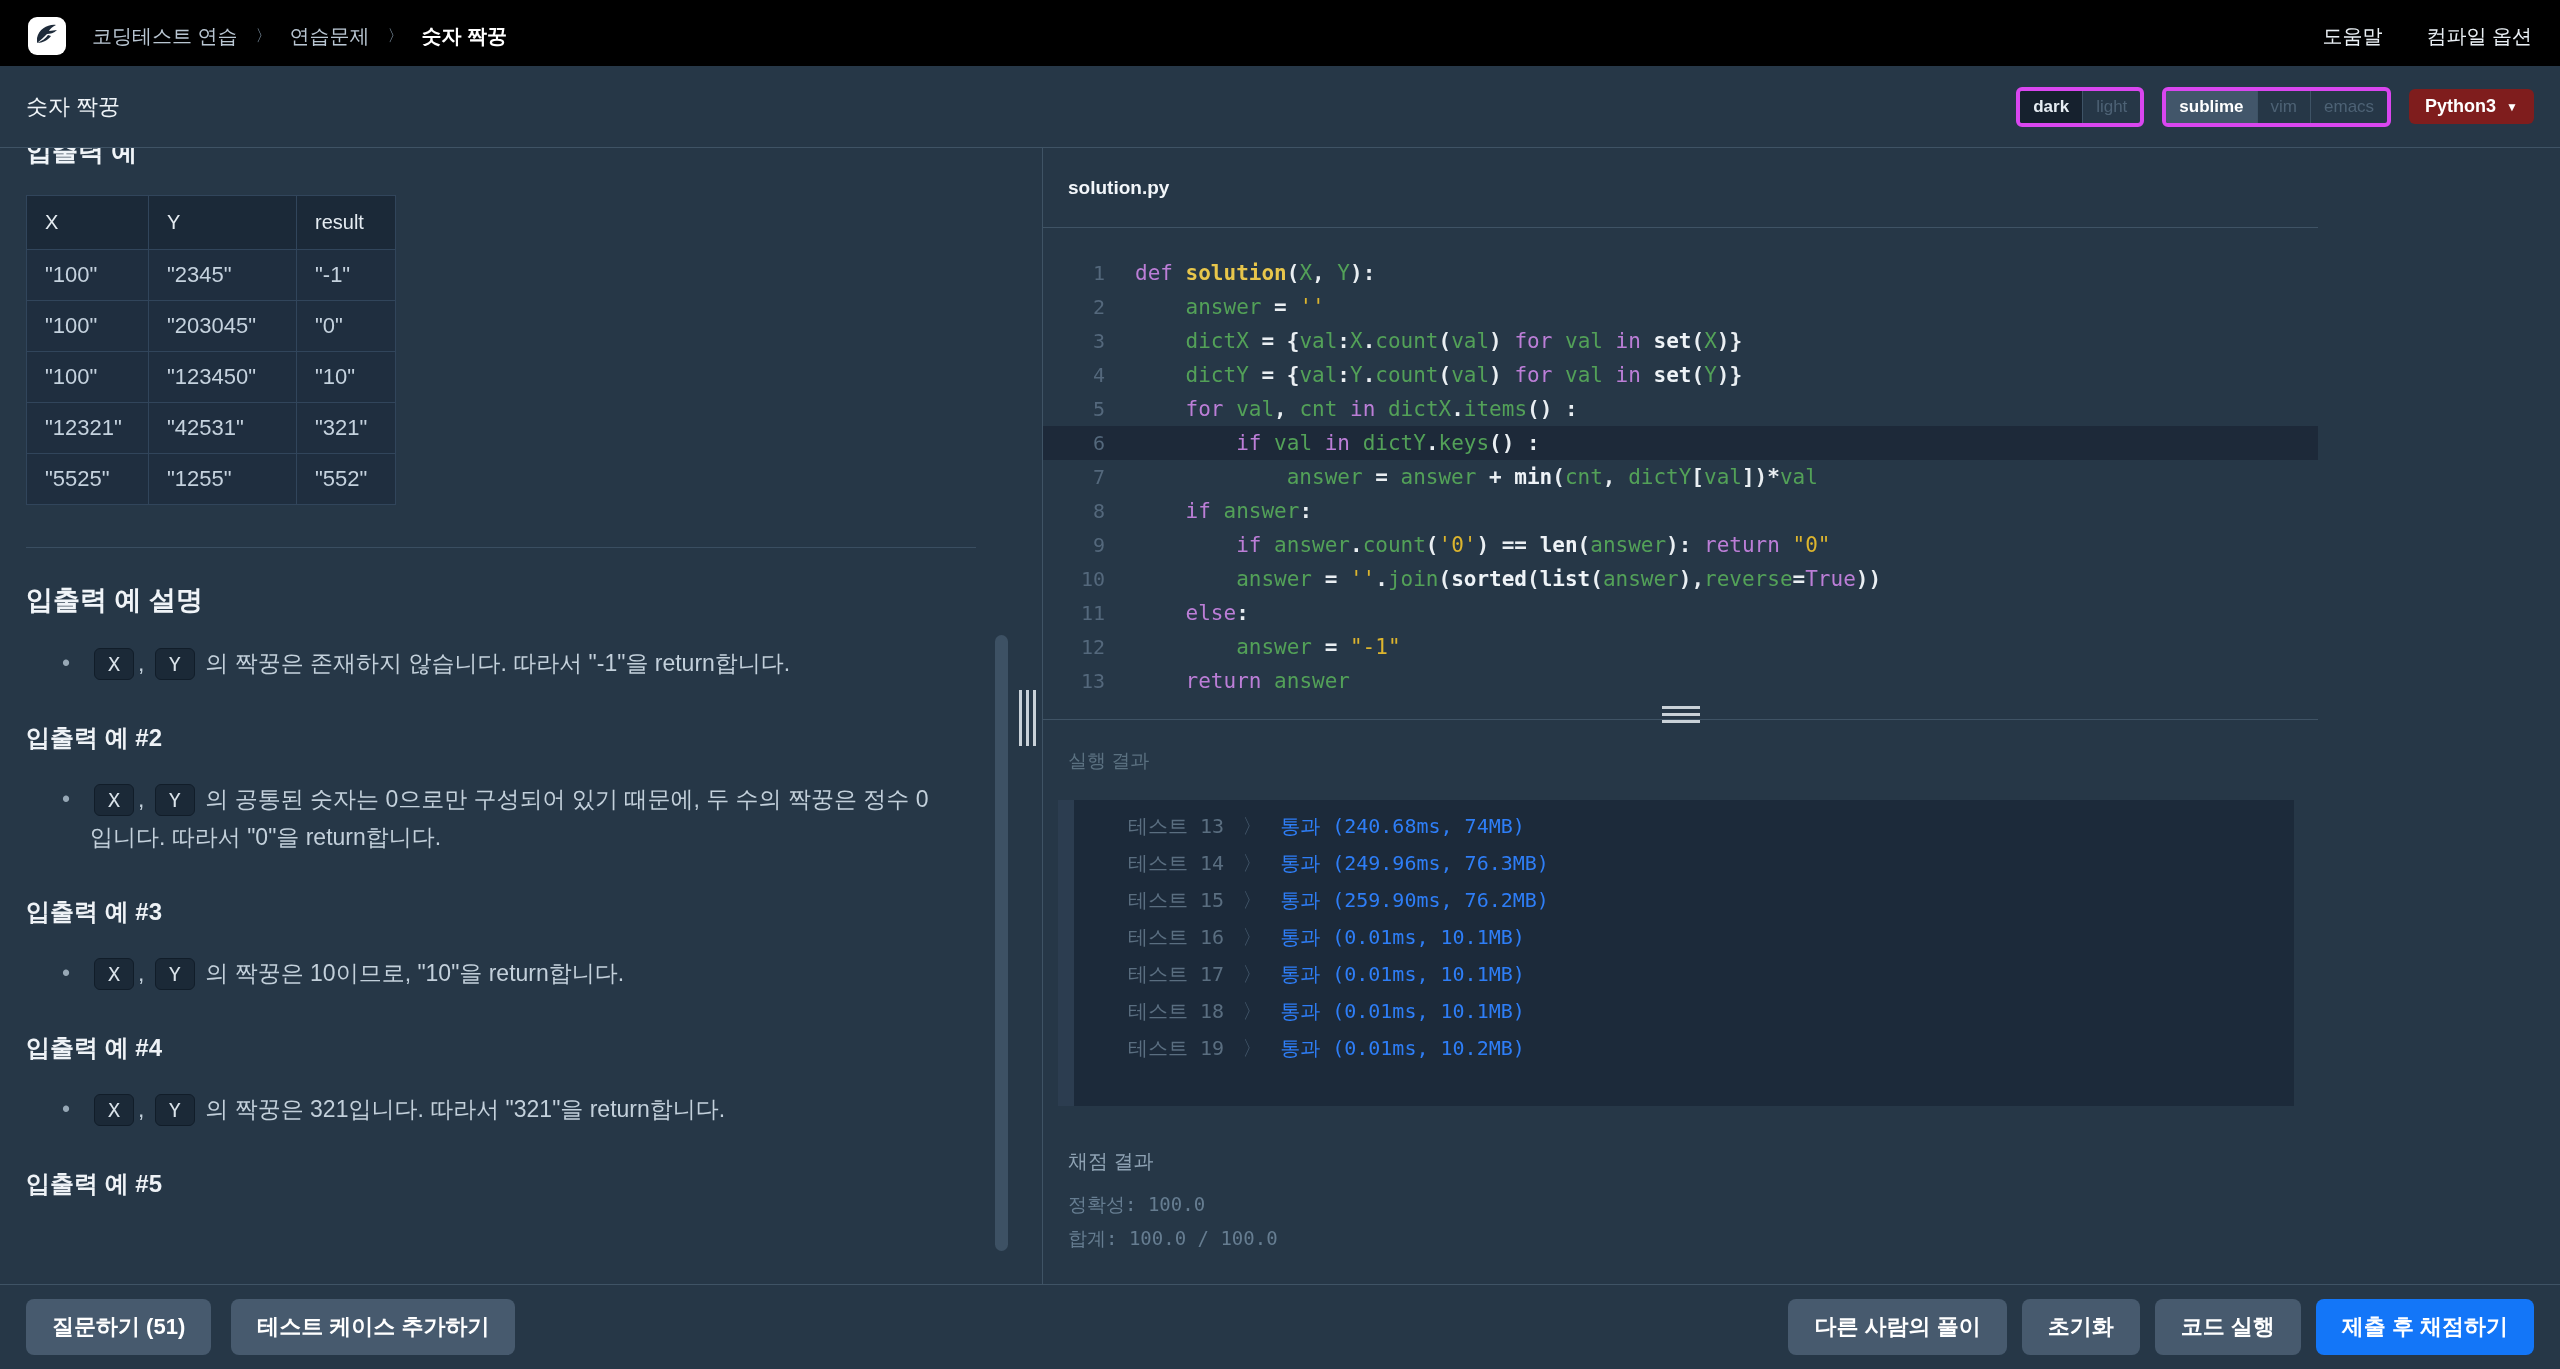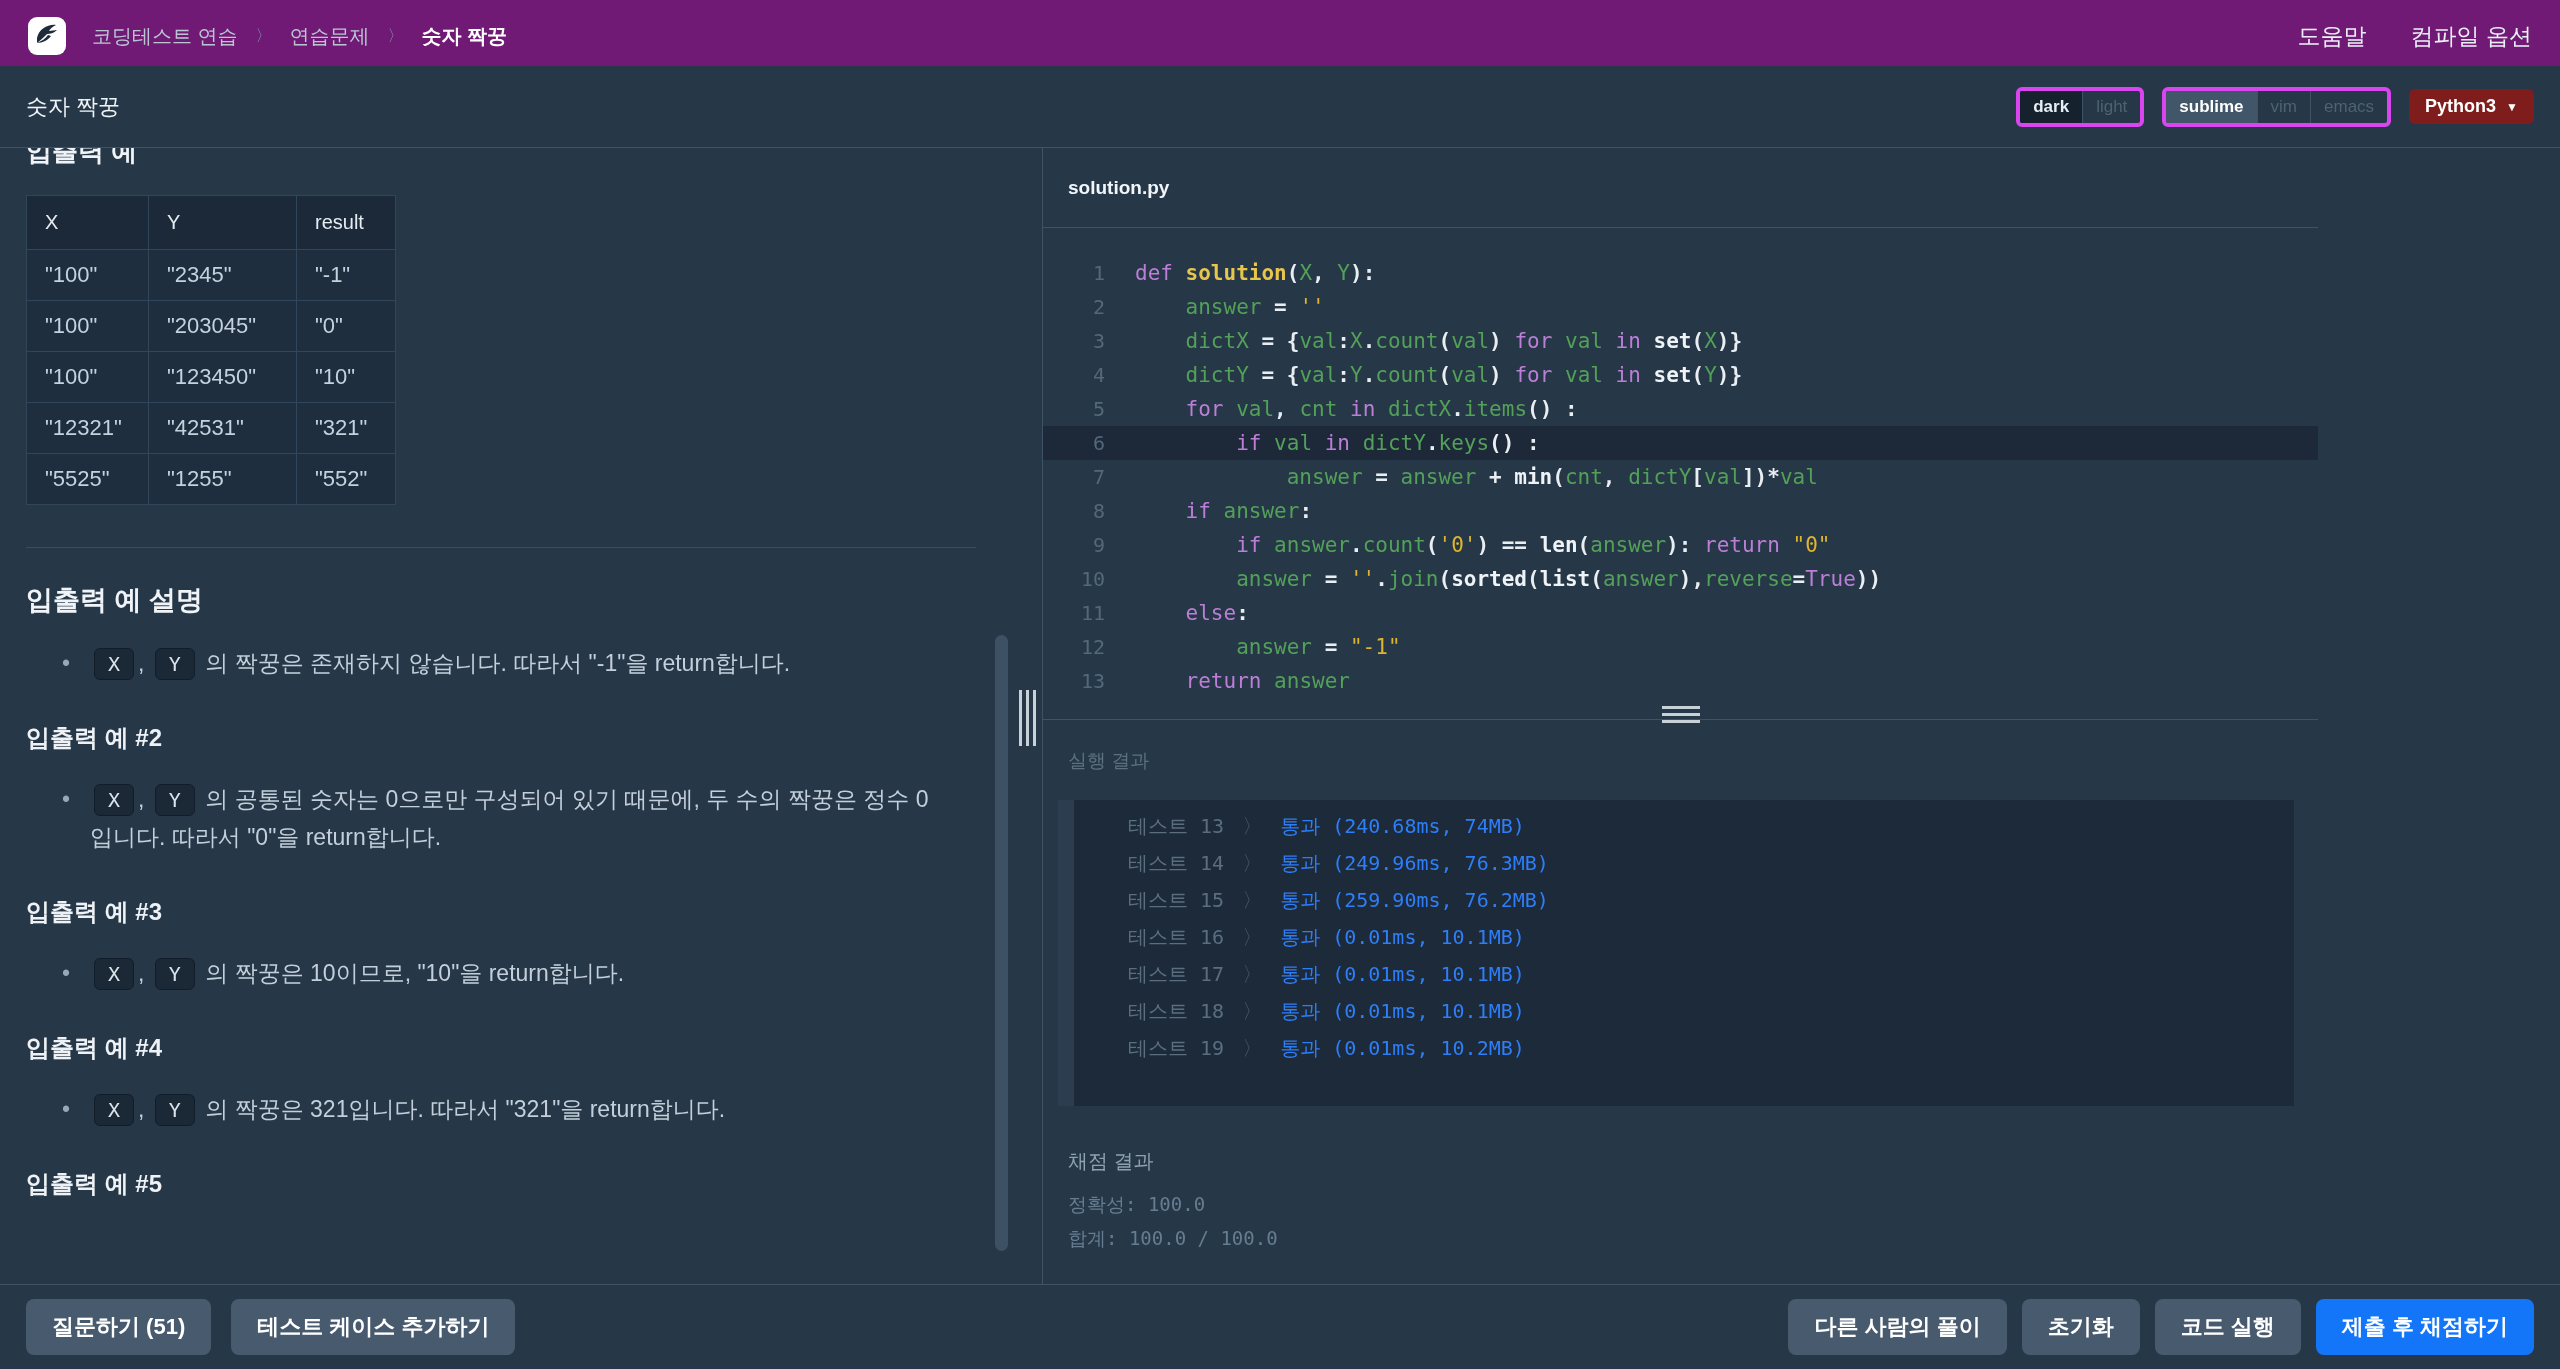--- a/index.html
+++ b/index.html
@@ -1,29 +1,29 @@
 <!DOCTYPE html>
 <html><head>
 <meta charset="utf-8">
 <style>
   * { margin:0; padding:0; box-sizing:border-box; }
   html,body { width:2560px; height:1369px; overflow:hidden; background:#263747;
               font-family:"Liberation Sans", sans-serif; }
 
   
   .navbar { position:absolute; left:0; top:0; width:2560px; height:72px;
-            background:#701a75; display:flex; align-items:center; padding:0 28px; }
+            background:#000000; display:flex; align-items:center; padding:0 28px; }
   .logo { width:38px; height:38px; background:#ffffff; border-radius:9px;
           display:flex; align-items:center; justify-content:center; flex:0 0 auto; }
   .breadcrumb { display:flex; align-items:center; margin-left:26px; font-size:20px; color:#b9c6d2; }
   .crumb { cursor:pointer; }
   .crumb.last { color:#ffffff; font-weight:700; }
   .crumb-sep { margin:0 18px; color:#7f93a4; font-size:16px; }
   .nav-right { margin-left:auto; display:flex; align-items:center; gap:44px;
-               font-size:23px; color:#e9eff4; }
+               font-size:20px; color:#e9eff4; }
   .nav-link { cursor:pointer; }
 
   
   .titlebar { position:absolute; left:0; top:66px; width:2560px; height:82px;
               background:#263747; border-bottom:1px solid #3f5365;
               display:flex; align-items:center; padding:0 26px; }
   .page-title { font-size:22px; color:#eef3f7; font-weight:500; }
   .tb-controls { margin-left:auto; display:flex; align-items:center; gap:18px; }
   .toggle-group { display:flex; border:4px solid #d946ef; border-radius:6px; overflow:hidden; }
   .toggle-btn { padding:6px 13px; font-size:17px; color:#4d6275; background:transparent;

